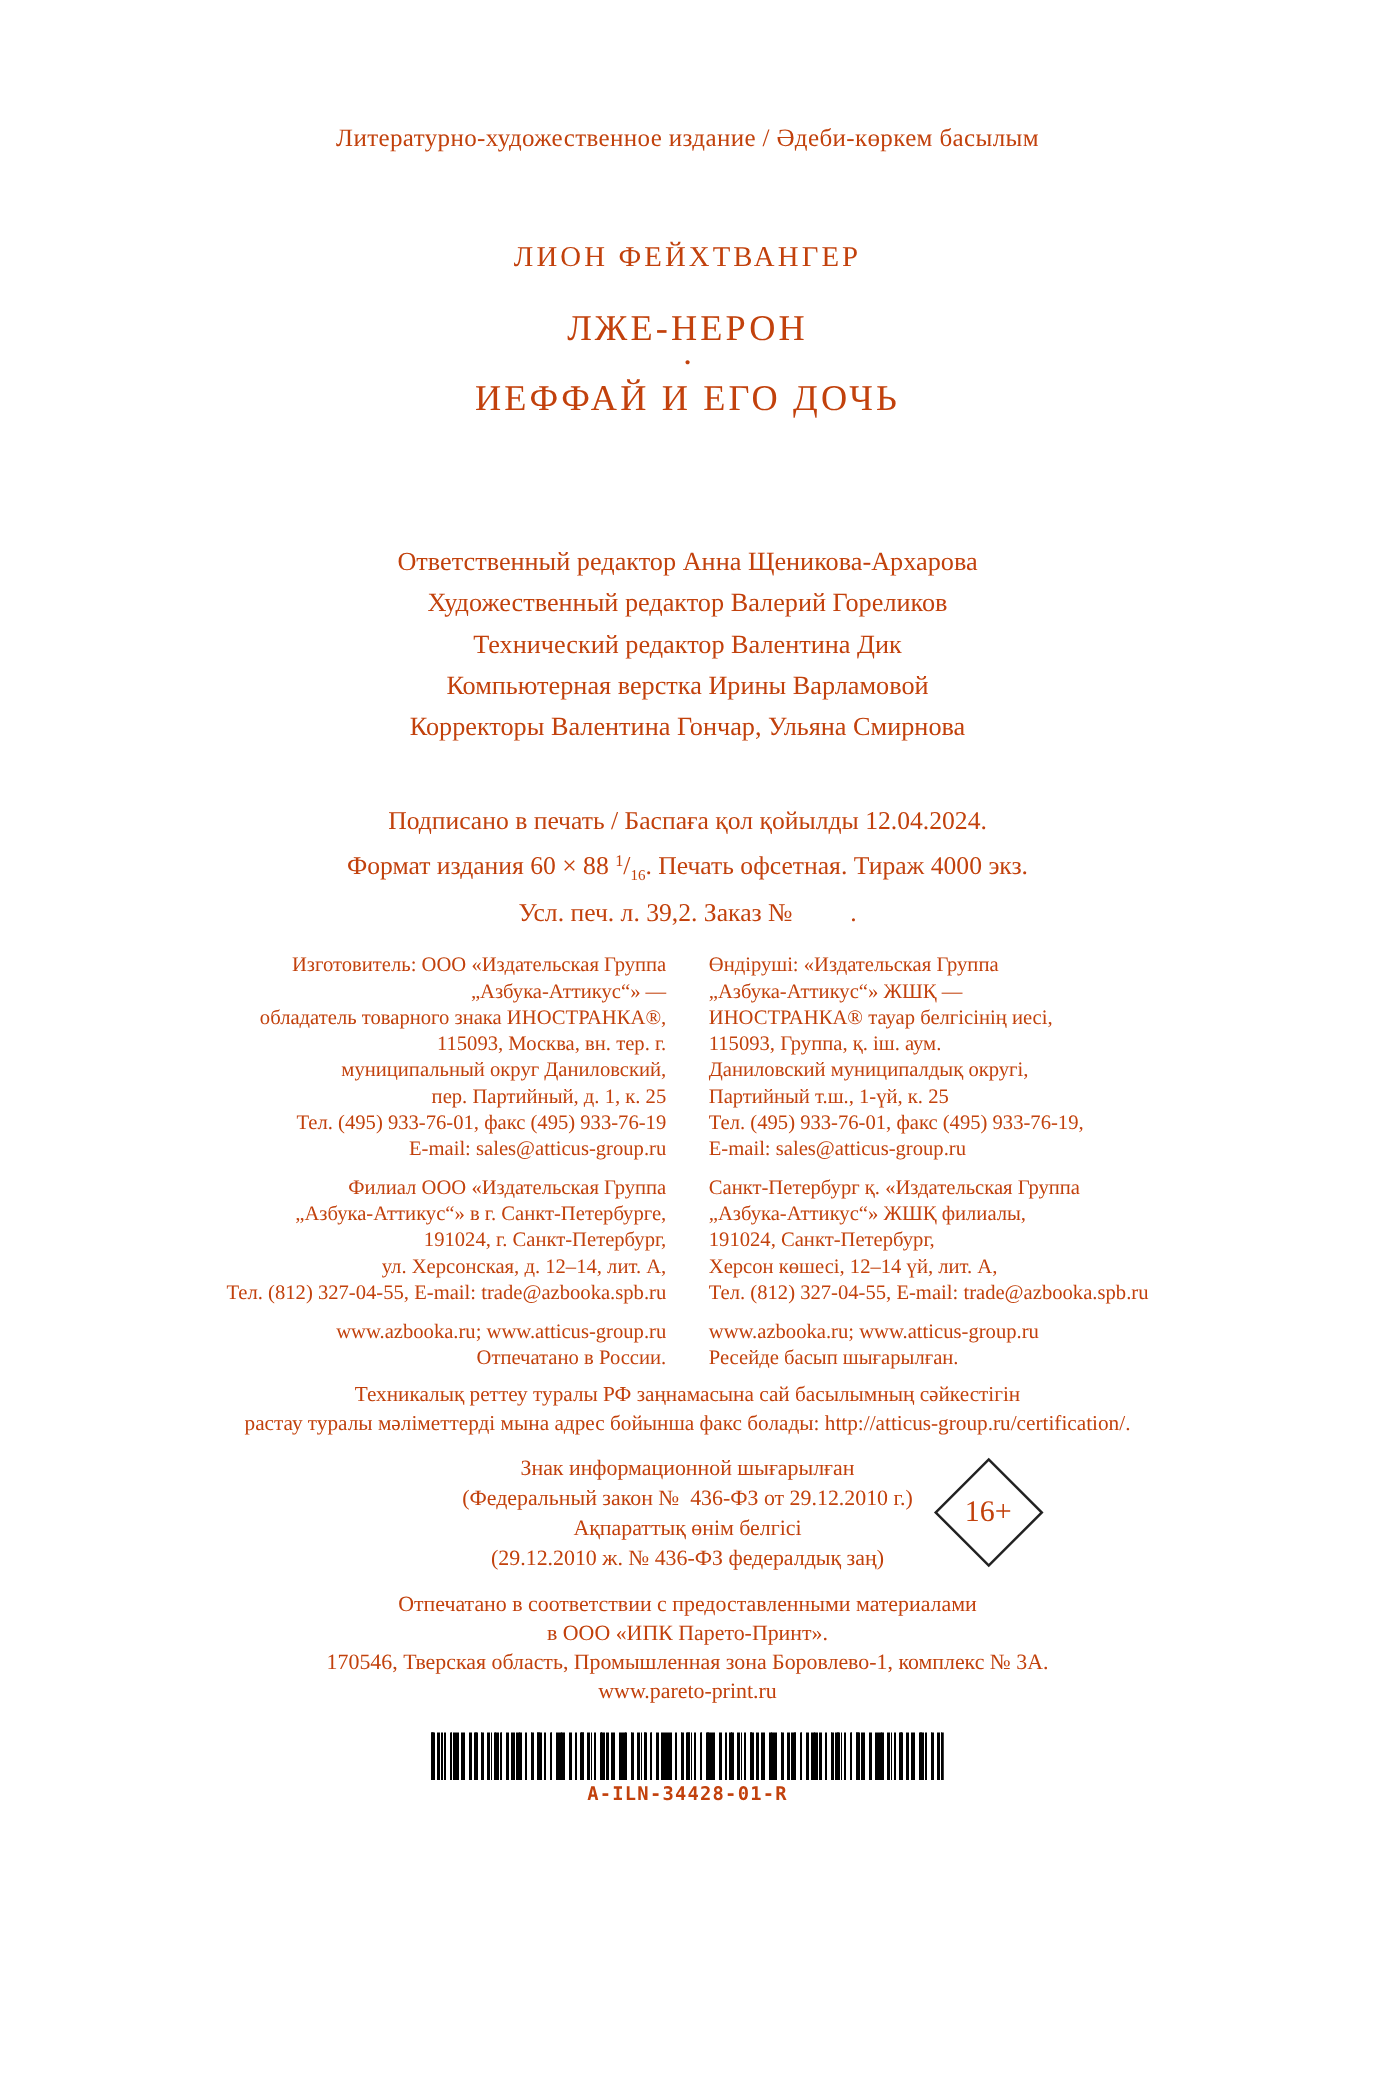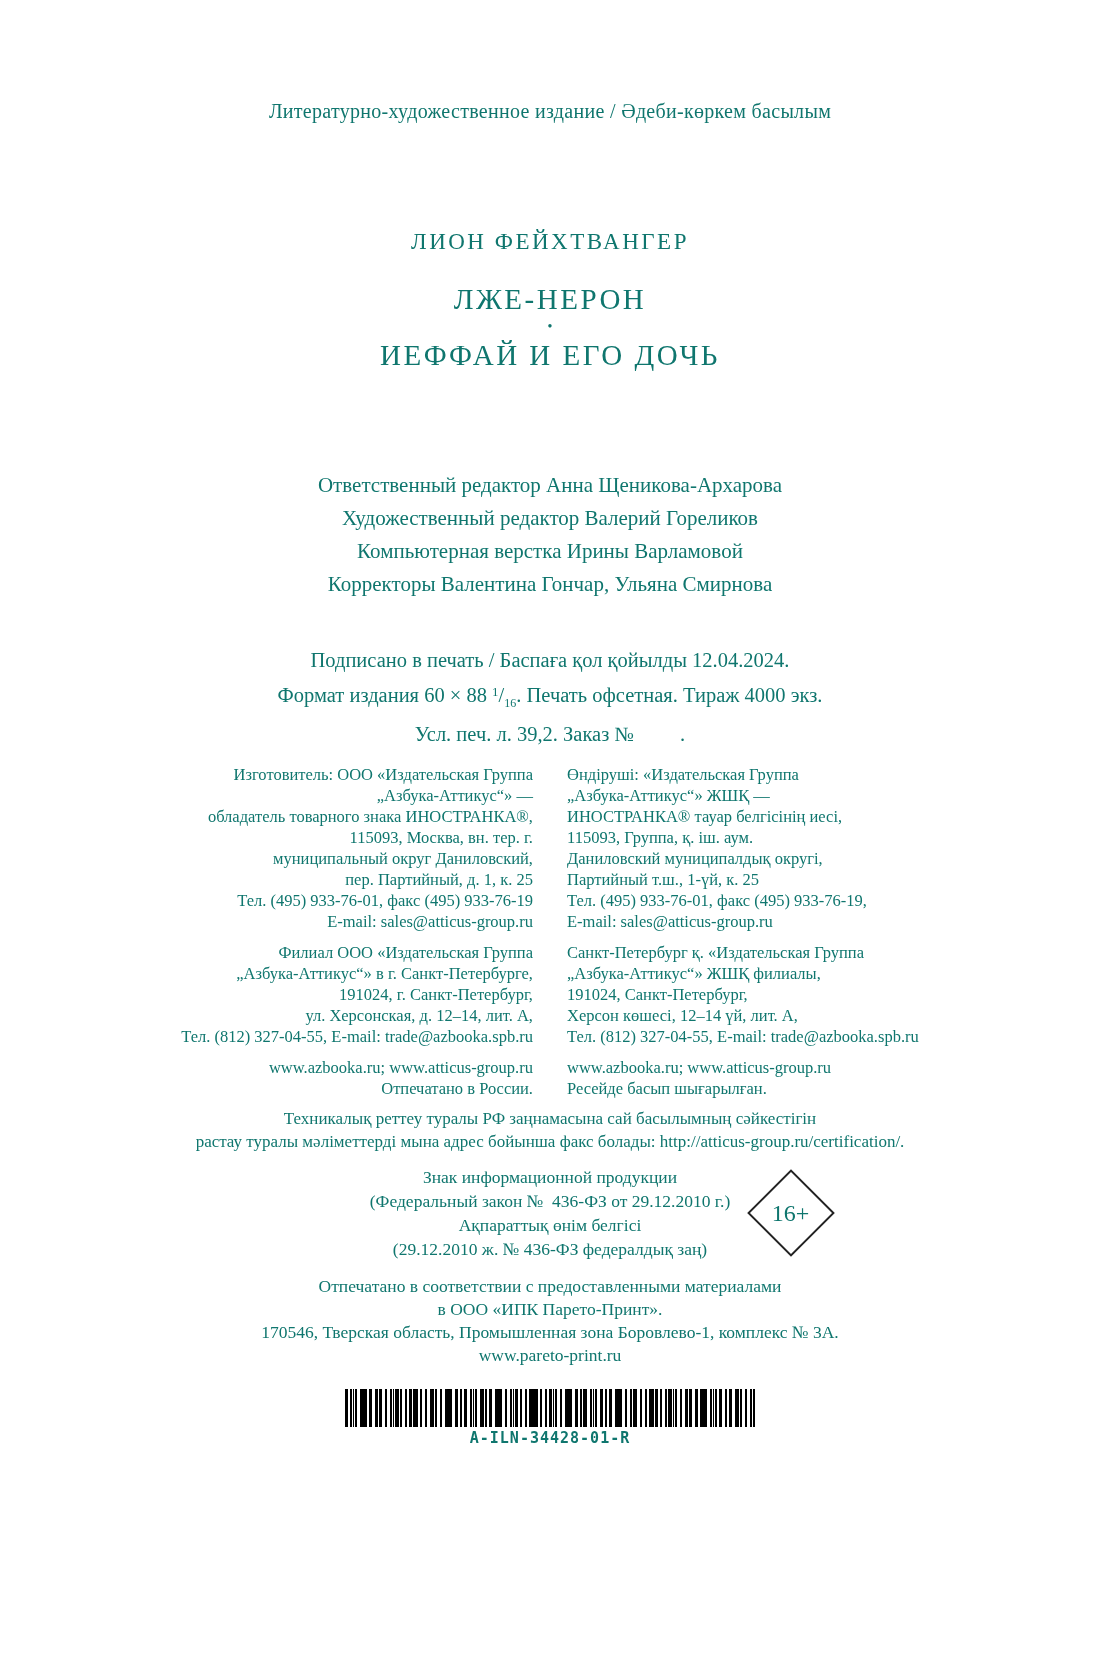--- a/index.html
+++ b/index.html
@@ -2,33 +2,33 @@
 <html><head>
 <meta charset="utf-8">
 <style>
   * { margin: 0; padding: 0; box-sizing: border-box; }
   html, body { background: #ffffff; }
   .page {
     width: 1100px;
     height: 1669px;
     margin: 0 auto;
     background: #ffffff;
-    color: #0f766e;
+    color: #c2410c;
     font-family: "Liberation Serif", "DejaVu Serif", serif;
     position: relative;
     overflow: hidden;
     text-align: center;
   }
   .edition-line {
     padding-top: 100px;
     font-size: 20px;
     letter-spacing: 0.3px;
   }
   .author {
-    margin-top: 106px;
+    margin-top: 70px;
     font-size: 23px;
     letter-spacing: 2.5px;
   }
   .book-title {
     font-size: 29px;
     letter-spacing: 2.5px;
     line-height: 36px;
   }
   .title-1 { margin-top: 26px; }
   .dot {
@@ -111,20 +111,21 @@
   <div>
     <div class="author">ЛИОН ФЕЙХТВАНГЕР</div>
     <div class="book-title title-1">ЛЖЕ-НЕРОН</div>
     <div class="dot">•</div>
     <div class="book-title title-2">ИЕФФАЙ И ЕГО ДОЧЬ</div>
   </div>
 
   <div class="credits">
     <div class="line">Ответственный редактор Анна Щеникова-Архарова</div>
     <div class="line">Художественный редактор Валерий Гореликов</div>
+    <div class="line">Технический редактор Валентина Дик</div>
     <div class="line">Компьютерная верстка Ирины Варламовой</div>
     <div class="line">Корректоры Валентина Гончар, Ульяна Смирнова</div>
   </div>
 
   <div class="print-info">
     <div class="line">Подписано в печать / Баспаға қол қойылды 12.04.2024.</div>
     <div class="line"><span>Формат издания 60 × 88 </span><span class="sup">1</span><span>/</span><span class="sub">16</span><span>. Печать офсетная. Тираж 4000 экз.</span></div>
     <div class="line">Усл. печ. л. 39,2. Заказ №&nbsp;&nbsp;&nbsp;&nbsp;&nbsp;&nbsp;&nbsp;&nbsp;&nbsp;.</div>
   </div>
 
@@ -179,21 +180,21 @@
     </div>
 
   </div>
 
   <div class="certification">
     <div class="line">Техникалық реттеу туралы РФ заңнамасына сай басылымның сәйкестігін</div>
     <div class="line">растау туралы мәліметтерді мына адрес бойынша факс болады: http://atticus-group.ru/certification/.</div>
   </div>
 
   <div class="age-section">
-    <div class="line">Знак информационной продукции</div>
+    <div class="line">Знак информационной шығарылған</div>
     <div class="line">(Федеральный закон №&nbsp;&nbsp;436-ФЗ от 29.12.2010 г.)</div>
     <div class="line">Ақпараттық өнім белгісі</div>
     <div class="line">(29.12.2010 ж. № 436-ФЗ федералдық заң)</div>
     <div class="age-diamond">
       <span class="age-text">16+</span>
     </div>
   </div>
 
   <div class="printing">
     <div class="line">Отпечатано в соответствии с предоставленными материалами</div>

